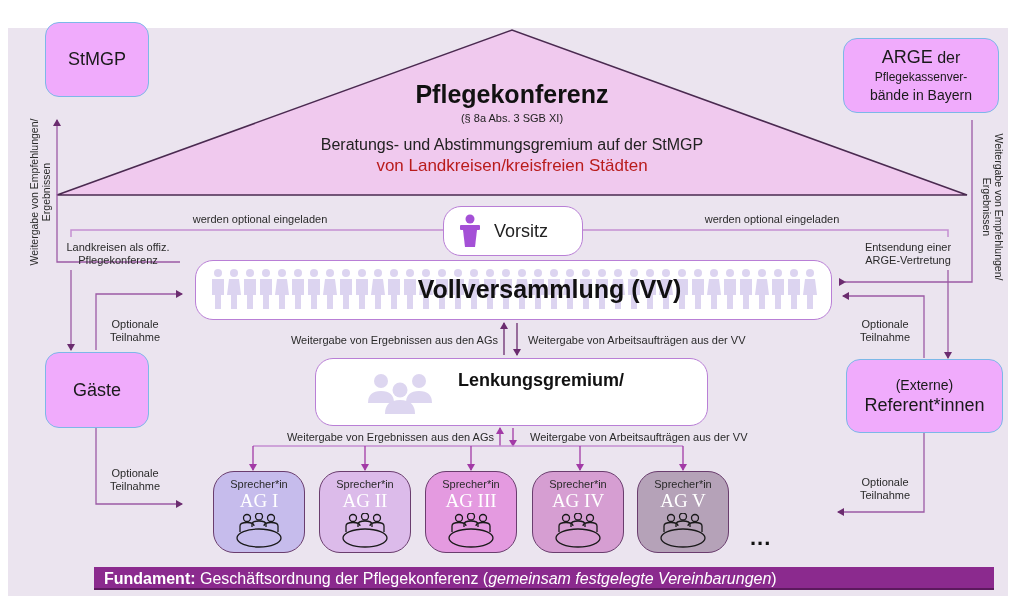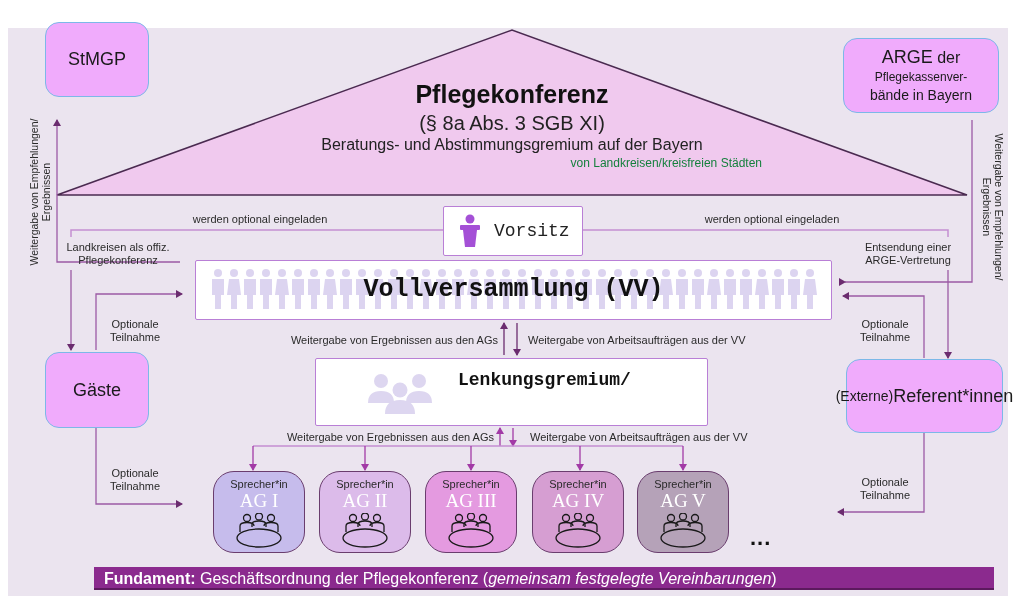--- a/index.html
+++ b/index.html
@@ -1,21 +1,21 @@
 <!DOCTYPE html>
 <html><head>
 <meta charset="utf-8">
 <style>
   html,body{margin:0;padding:0;}
   body{width:1024px;height:604px;background:#ffffff;position:relative;overflow:hidden;font-family:"Liberation Sans",sans-serif;color:#1a1a1a;}
   #canvas{position:absolute;left:8px;top:28px;width:1000px;height:568px;background:#ebe4ef;}
   svg.lines{position:absolute;left:0;top:0;width:1024px;height:604px;}
   .abs{position:absolute;}
   .box-blue{position:absolute;background:#f0abfc;border:1.5px solid #7cb8e8;border-radius:14px;display:flex;align-items:center;justify-content:center;text-align:center;box-sizing:border-box;}
-  .box-purple{position:absolute;background:#fff;border:1.5px solid #b97fd6;border-radius:2px;box-sizing:border-box;font-family:Liberation Mono, monospace;}
+  .box-purple{position:absolute;background:#fff;border:1.5px solid #b97fd6;border-radius:18px;box-sizing:border-box;}
   .lbl{position:absolute;font-size:11px;color:#2a2a2a;text-align:center;line-height:13px;white-space:nowrap;}
   .rot{position:absolute;font-size:10.5px;color:#2a2a2a;text-align:center;line-height:12px;white-space:nowrap;}
   .ag{position:absolute;width:92px;height:82px;border:1.5px solid #6a3d6e;border-radius:21px;box-sizing:border-box;text-align:center;}
   .ag .sp{font-size:11px;color:#2a2a2a;margin-top:6px;line-height:13px;}
   .ag .nm{font-size:19px;color:#ffffff;line-height:20px;font-family:"Liberation Serif",serif;}
   .ag svg{display:block;margin:2px auto 0;}
 </style>
 </head>
 <body>
 
@@ -59,23 +59,23 @@
   <line x1="513" y1="428" x2="513" y2="446" stroke="#a23aa6" stroke-width="1.3" marker-end="url(#ahp)"></line>
   <line x1="253" y1="446" x2="683" y2="446" stroke="#c58ed2" stroke-width="1.5"></line>
   <line x1="253" y1="446" x2="253" y2="470" stroke="#a23aa6" stroke-width="1.3" marker-end="url(#ahp)"></line>
   <line x1="365" y1="446" x2="365" y2="470" stroke="#a23aa6" stroke-width="1.3" marker-end="url(#ahp)"></line>
   <line x1="471" y1="446" x2="471" y2="470" stroke="#a23aa6" stroke-width="1.3" marker-end="url(#ahp)"></line>
   <line x1="580" y1="446" x2="580" y2="470" stroke="#a23aa6" stroke-width="1.3" marker-end="url(#ahp)"></line>
   <line x1="683" y1="446" x2="683" y2="470" stroke="#a23aa6" stroke-width="1.3" marker-end="url(#ahp)"></line>
 </svg>
 
 <div class="abs" style="left:312px;top:80px;width:400px;text-align:center;font-size:25px;font-weight:bold;color:#111;">Pflegekonferenz</div>
-<div class="abs" style="left:312px;top:112px;width:400px;text-align:center;font-size:20px;color:#222;">(§ 8a Abs. 3 SGB XI)</div>
-<div class="abs" style="left:262px;top:136px;width:500px;text-align:center;font-size:16px;color:#222;">Beratungs- und Abstimmungsgremium auf der Bayern</div>
-<div class="abs" style="left:262px;top:156px;width:500px;text-align:right;font-size:12px;color:#15803d;">von Landkreisen/kreisfreien Städten</div>
+<div class="abs" style="left:312px;top:112px;width:400px;text-align:center;font-size:11px;color:#222;">(§ 8a Abs. 3 SGB XI)</div>
+<div class="abs" style="left:262px;top:136px;width:500px;text-align:center;font-size:16px;color:#222;">Beratungs- und Abstimmungsgremium auf der StMGP</div>
+<div class="abs" style="left:262px;top:156px;width:500px;text-align:center;font-size:17px;color:#b91c1c;">von Landkreisen/kreisfreien Städten</div>
 
 <div class="box-blue" style="left:45px;top:22px;width:104px;height:75px;font-size:18px;">
   <span>StMGP</span>
 </div>
 
 <div class="box-blue" style="left:843px;top:38px;width:156px;height:75px;flex-direction:column;">
   <div style="font-size:16px;line-height:20px;"><span style="font-size:18px;">ARGE</span><span> der</span></div>
   <div style="font-size:12px;line-height:18px;">Pflegekassenver-</div>
   <div style="font-size:14px;line-height:18px;">bände in Bayern</div>
 </div>
@@ -258,21 +258,21 @@
       </g>
       <g>
         <circle cx="598" cy="12" r="4" fill="#dcd4f0"></circle>
         <path d="M592,18 L604,18 L604,34 L601,34 L601,48 L595,48 L595,34 L592,34 z" fill="#dcd4f0"></path>
       </g>
       <g>
         <circle cx="614" cy="12" r="4" fill="#dcd4f0"></circle>
         <path d="M609,18 L619,18 L621,34 L617,34 L617,48 L611,48 L611,34 L607,34 z" fill="#dcd4f0"></path>
       </g>
     </svg>
-  <div style="position:absolute;left:0;top:14px;width:100%;text-align:center;font-size:25px;font-weight:bold;color:#111;">Vollversammlung (VV)</div>
+  <div style="position:absolute;left:0;top:14px;width:100%;text-align:center;font-size:25px;font-weight:bold;color:#111;padding-left:36px;">Vollversammlung (VV)</div>
 </div>
 
 <div class="lbl" style="left:90px;top:318px;width:90px;">
   <div>Optionale</div>
   <div>Teilnahme</div>
 </div>
 <div class="lbl" style="left:840px;top:318px;width:90px;">
   <div>Optionale</div>
   <div>Teilnahme</div>
 </div>
@@ -302,21 +302,21 @@
   </div>
 </div>
 
 <div class="lbl" style="left:262px;top:431px;width:232px;text-align:right;">Weitergabe von Ergebnissen aus den AGs</div>
 <div class="lbl" style="left:530px;top:431px;width:250px;text-align:left;">Weitergabe von Arbeitsaufträgen aus der VV</div>
 
 <div class="box-blue" style="left:45px;top:352px;width:104px;height:76px;font-size:18px;">
   <span>Gäste</span>
 </div>
 
-<div class="box-blue" style="left:846px;top:359px;width:157px;height:74px;flex-direction:row;">
+<div class="box-blue" style="left:846px;top:359px;width:157px;height:74px;flex-direction:column;">
   <div style="font-size:14px;line-height:18px;">(Externe)</div>
   <div style="font-size:18px;line-height:22px;">Referent*innen</div>
 </div>
 
 <div id="ag-row">
   <div class="ag" style="left: 213px; top: 471px; background: rgb(198, 188, 236);">
     <div class="sp">Sprecher*in</div>
     <div class="nm">AG I</div>
     <svg width="50" height="36" viewBox="0 0 50 36">
         <g fill="none" stroke="#1a1a1a" stroke-width="1.3">

